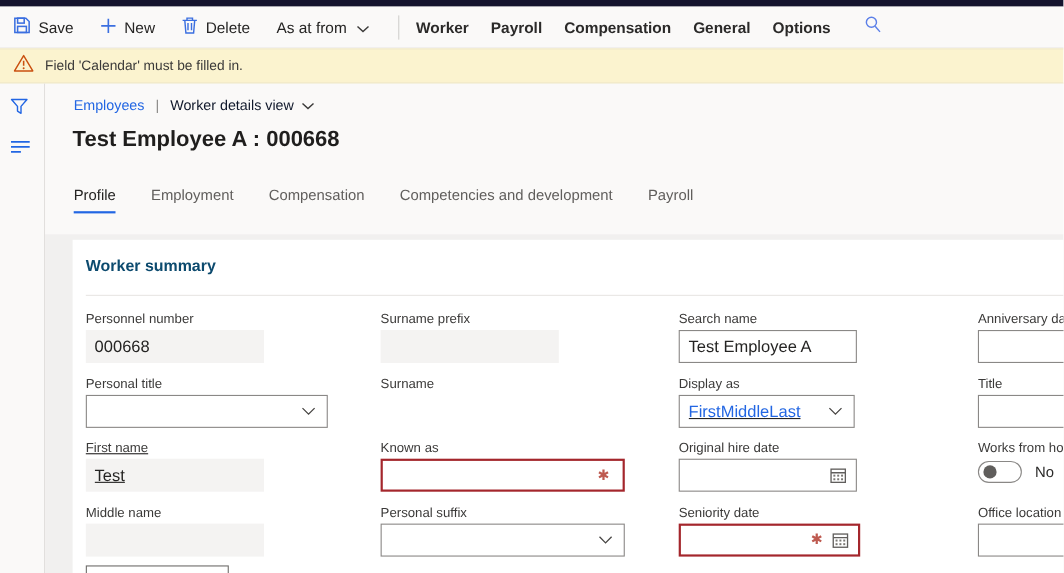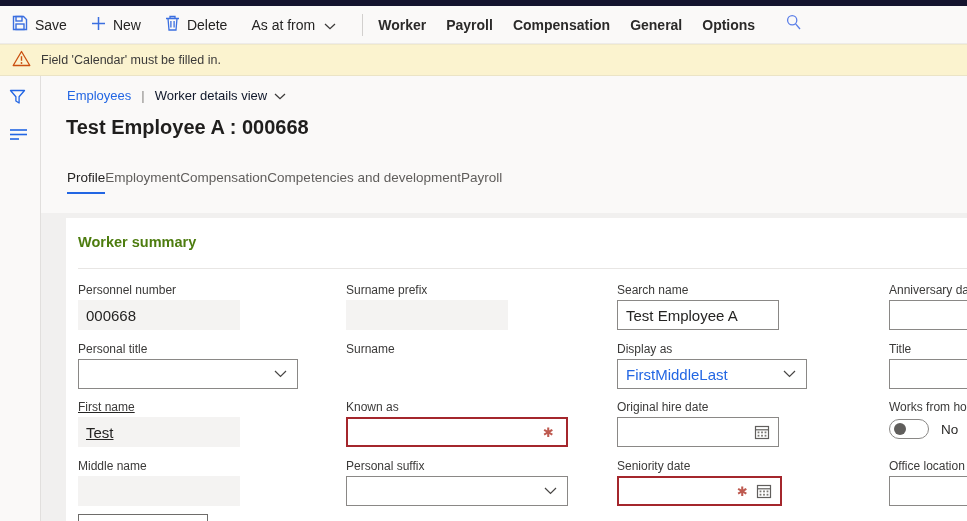--- a/index.html
+++ b/index.html
@@ -36,46 +36,46 @@
   .page-bg { position:absolute; left:41px; top:213px; width:926px; height:308px; background:#F1F0EF; }
 
   .breadcrumb { position:absolute; left:67px; top:88px; display:flex; align-items:center; gap:10px;
                 font-size:13px; }
   .bc-link { color:#2266E3; }
   .bc-sep { color:#8A8886; }
   .bc-current { color:#0f172a; display:flex; align-items:center; gap:7px; }
 
   .page-title { position:absolute; left:66px; top:116px; font-size:20px; font-weight:700; color:#1F1E1D; }
 
-  .tabs { position:absolute; left:67px; top:170px; display:flex; font-size:13.5px; }
+  .tabs { position:absolute; left:67px; top:170px; display:flex; gap:32px; font-size:13.5px; }
   .tab { color:#605E5C; position:relative; padding-bottom:9px; white-space:nowrap; }
   .tab.active { color:#252423; }
   .tab.active::after { content:""; position:absolute; left:0; right:0; bottom:0; height:2.5px; background:#2266E3; }
 
   
   .card { position:absolute; left:66px; top:218px; width:920px; height:320px; background:#FFFFFF; }
-  .card-title { position:absolute; left:78px; top:234px; font-size:14.5px; font-weight:700; color:#4d7c0f; }
+  .card-title { position:absolute; left:78px; top:234px; font-size:14.5px; font-weight:700; color:#0c4a6e; }
   .card-divider { position:absolute; left:78px; top:268px; width:889px; height:1px; background:#E8E6E4; }
 
   
   .field { position:absolute; }
   .lbl { display:block; font-size:12px; line-height:14px; color:#3B3A39; white-space:nowrap; }
   .ctrl { margin-top:0; height:30px; display:flex; align-items:center; position:relative; }
   .field .ctrl { margin-top:3px; }
   .ctrl.readonly { background:#F4F3F2; }
   .ctrl.editable { background:#fff; border:1px solid #8A8886; }
   .ctrl.invalid  { background:#fff; border:2px solid #A4262C; }
   .ctrl input { border:none; outline:none; background:transparent; font:inherit; font-size:15px;
                 color:#252423; width:100%; height:100%; padding:0 8px; }
   .ctrl input.blue { color:#2266E3; }
   .chev-slot { position:absolute; right:10px; top:50%; transform:translateY(-50%); pointer-events:none; display:flex; }
   .cal-slot  { position:absolute; right:8px;  top:50%; transform:translateY(-50%); display:flex; }
   .req { position:absolute; right:12px; top:50%; transform:translateY(-50%); color:#BE5A50; font-size:13px; }
   .ctrl.with-cal .req { right:32px; }
-  .w162 { width:162px; } .w220 { width:220px; } .w222 { width:222px; } .w160 { width:190px; } .w150 { width:150px; }
+  .w162 { width:162px; } .w220 { width:220px; } .w222 { width:222px; } .w160 { width:160px;text-decoration:underline; } .w150 { width:150px; }
 
   
   .toggle-row { display:flex; align-items:center; gap:12px; margin-top:5px; }
   .toggle { width:40px; height:20px; border:1px solid #8A8886; border-radius:10px; position:relative; background:#fff; }
   .knob { position:absolute; left:4px; top:3px; width:12px; height:12px; border-radius:50%; background:#605E5C; }
   .toggle-text { font-size:13.5px; color:#2B2A29; }
 
   .partial-box { position:absolute; left:78px; top:514px; width:130px; height:30px;
                  border:1px solid #6E6C6A; background:#fff; }
 </style>

